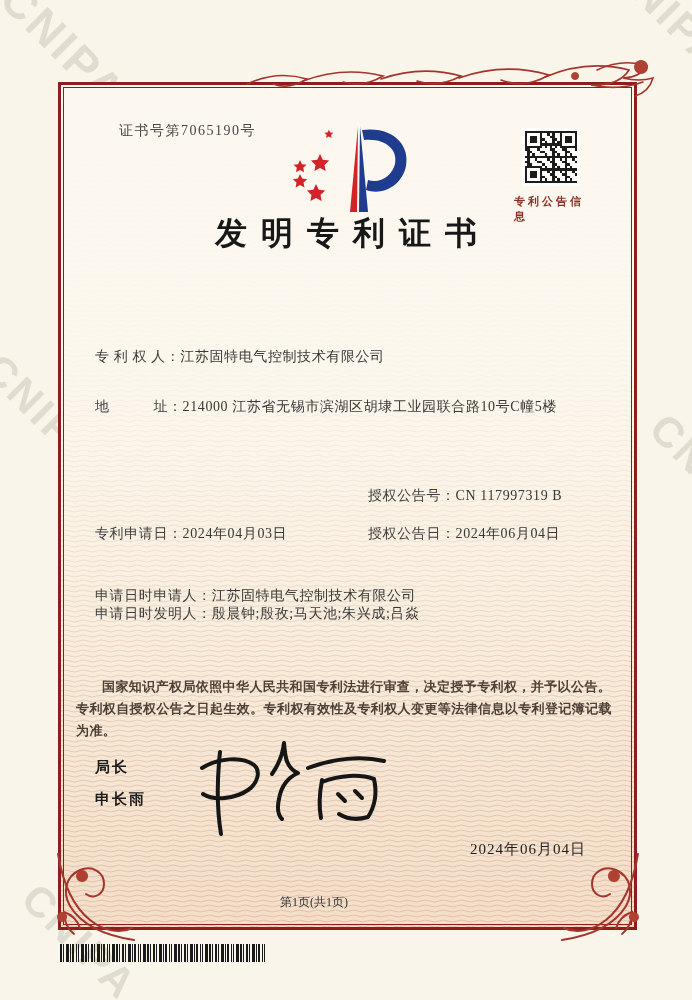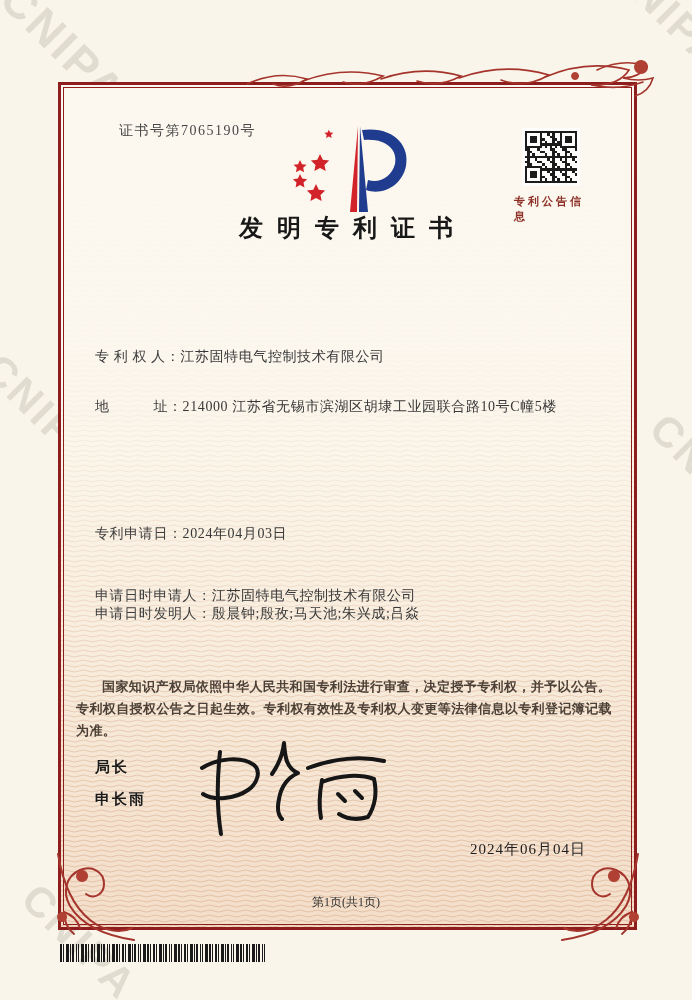--- a/index.html
+++ b/index.html
@@ -27,35 +27,35 @@
     border:1px solid #8e1d1d;
   }
   .waves-svg{position:absolute; left:0; top:0;}
   .wave-fade{
     position:absolute; left:0; top:0; width:100%; height:100%;
     background:linear-gradient(180deg, rgba(252,248,239,1) 0%, rgba(252,248,239,0.92) 30%,
                rgba(251,244,232,0.55) 52%, rgba(250,240,224,0.15) 72%, rgba(250,240,224,0) 88%);
   }
   .cert-no{font-size:14px; letter-spacing:1.5px; color:#474747;margin-left:24px;}
   .title{
-    width:692px; text-align:center; font-size:24px; font-weight:700;
+    width:692px; text-align:center; font-size:32px; font-weight:700;
     letter-spacing:14px; padding-left:14px; box-sizing:border-box; color:#181818;
   }
   .row{font-size:14px; letter-spacing:0.6px; color:#3f3f3f; white-space:nowrap;}
   .row .lbl{color:#3f3f3f;}
   .row .val{color:#383838;}
   .para{
     font-size:13px; line-height:22px; color:#4d4036; letter-spacing:0.4px;
     width:548px; font-weight:600;
   }
   .para .l1{text-indent:26px;}
   .signer{font-size:15px; font-weight:700; color:#1c1c1c; letter-spacing:2px;
     font-family:"Liberation Sans", sans-serif;}
   .issue-date{font-size:15px; color:#1f1f1f; letter-spacing:1px;}
-  .footer{width:692px; text-align:center; font-size:12px; color:#333;}
+  .footer{width:628px; text-align:center; font-size:12px; color:#333;}
   .qr-caption{
     font-size:11px; letter-spacing:3px; color:#8d2f26; font-weight:700;
     text-align:left; width:76px;
   }
   .flourish{stroke:#a5342c; fill:none; stroke-width:2; stroke-linecap:round;}
   .flourish-fill{fill:#b04034; stroke:none;}
   .vine{stroke:#a5342c; fill:none; stroke-width:1.6; stroke-linecap:round;}
   .sig-stroke{stroke:#161616; stroke-width:4; fill:none; stroke-linecap:round; stroke-linejoin:round;}
 </style>
 </head>
@@ -542,22 +542,28 @@
   <div class="abs qr-caption" style="left:514px; top:194px;">专利公告信息</div>
 
   <div class="abs title" style="left:0; top:212px;">发明专利证书</div>
 
   <div class="abs row" style="left:95px; top:348px;">
     <span class="lbl">专 利 权 人：</span><span class="val">江苏固特电气控制技术有限公司</span>
   </div>
   <div class="abs row" style="left:95px; top:398px;">
     <span class="lbl">地　　　址：</span><span class="val">214000 江苏省无锡市滨湖区胡埭工业园联合路10号C幢5楼</span>
   </div>
+  <div class="abs row" style="left:368px; top:487px;">
+    <span class="lbl">授权公告号：</span><span class="val">CN 117997319 B</span>
+  </div>
   <div class="abs row" style="left:95px; top:525px;">
     <span class="lbl">专利申请日：</span><span class="val">2024年04月03日</span>
+  </div>
+  <div class="abs row" style="left:368px; top:525px;">
+    <span class="lbl">授权公告日：</span><span class="val">2024年06月04日</span>
   </div>
   <div class="abs row" style="left:95px; top:587px;font-family:Liberation Mono, monospace;">
     <span class="lbl">申请日时申请人：</span><span class="val">江苏固特电气控制技术有限公司</span>
   </div>
   <div class="abs para" style="left:76px; top:676px;">
     <div class="l1">国家知识产权局依照中华人民共和国专利法进行审查，决定授予专利权，并予以公告。</div>
     <div class="l2">专利权自授权公告之日起生效。专利权有效性及专利权人变更等法律信息以专利登记簿记载为准。</div>
   </div>
 
   <div class="abs row" style="left:95px; top:605px;">

